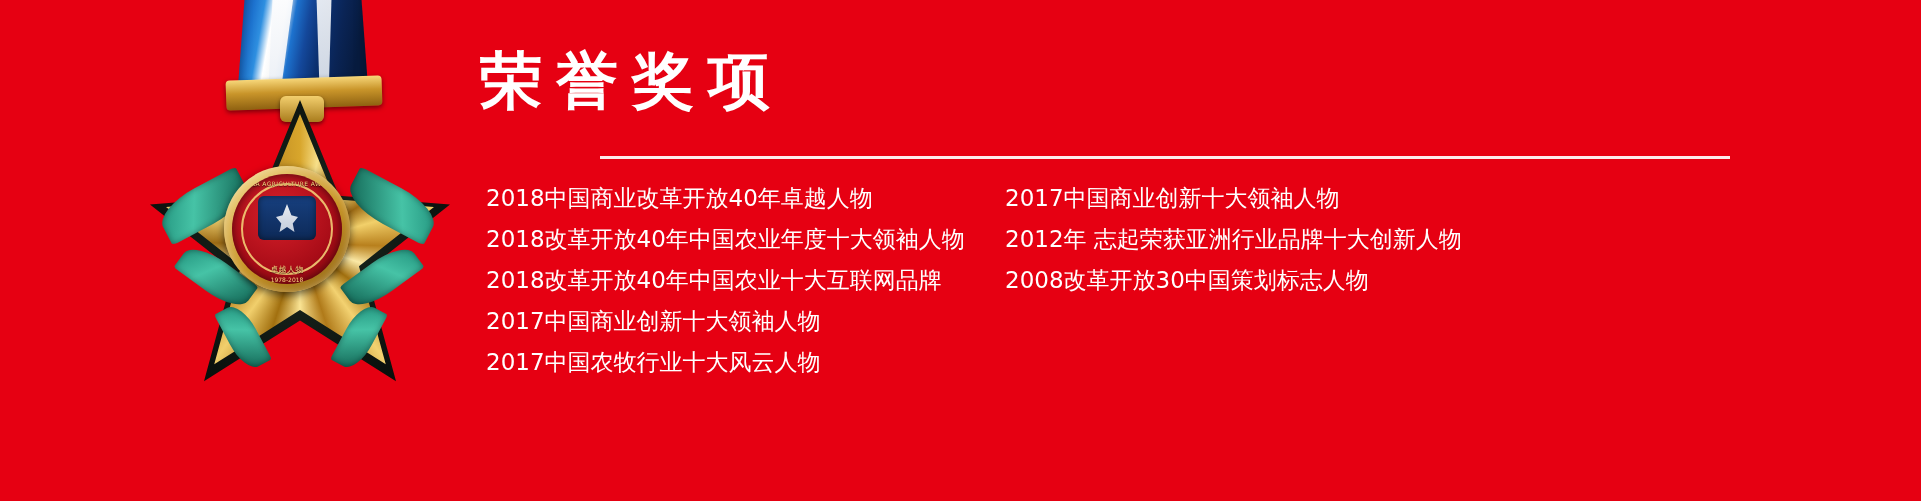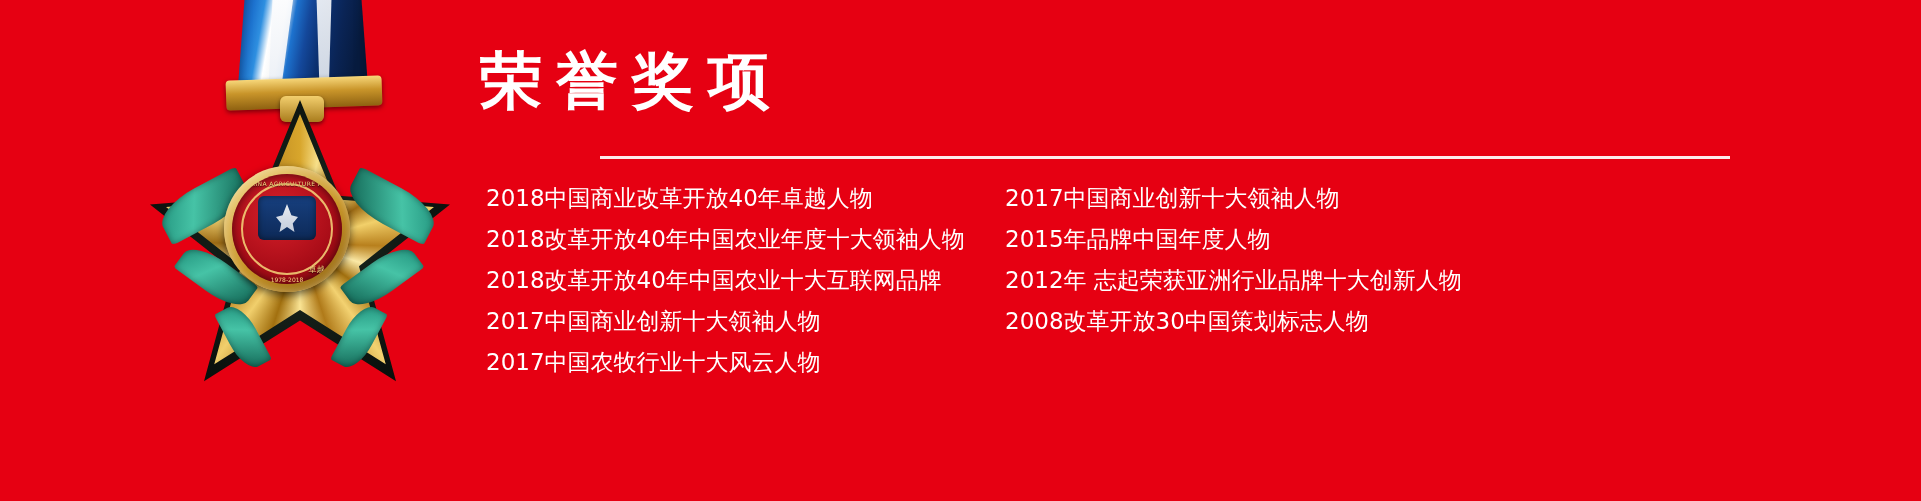--- a/index.html
+++ b/index.html
@@ -151,21 +151,21 @@
     position: absolute;
     left: 18px; top: 8px;
     width: 22px; height: 28px;
     background: linear-gradient(180deg,#ffffff,#d6dee9);
     clip-path: polygon(50% 0%, 70% 40%, 100% 46%, 76% 70%, 84% 100%, 50% 82%, 16% 100%, 24% 70%, 0% 46%, 30% 40%);
     opacity: .9;
   }
   .disc-text-top, .disc-text-bottom {
     position: absolute;
     width: 110px;
-    text-align: right;
+    text-align: center;
     color: #f7d980;
     font-size: 6px;
     letter-spacing: .4px;
     font-family: "DejaVu Sans", sans-serif;
     text-shadow: 0 1px 1px rgba(0,0,0,.7);
   }
   .disc-text-top { top: 6px; left: 0; }
   .disc-text-bottom { bottom: 9px; left: 0; font-size: 8px; }
   .disc-text-year {
     position: absolute;
@@ -266,20 +266,19 @@
       <div class="award-col left">
         <div class="award-item">2018中国商业改革开放40年卓越人物</div>
         <div class="award-item">2018改革开放40年中国农业年度十大领袖人物</div>
         <div class="award-item">2018改革开放40年中国农业十大互联网品牌</div>
         <div class="award-item">2017中国商业创新十大领袖人物</div>
         <div class="award-item">2017中国农牧行业十大风云人物</div>
       </div>
 
       <div class="award-col right">
         <div class="award-item">2017中国商业创新十大领袖人物</div>
-        <div class="award-item">2015年品牌中国年度人物</div>
         <div class="award-item">2012年  志起荣获亚洲行业品牌十大创新人物</div>
         <div class="award-item">2008改革开放30中国策划标志人物</div>
       </div>
 
     </div>
   </div>
 </div>
 
 </body></html>

